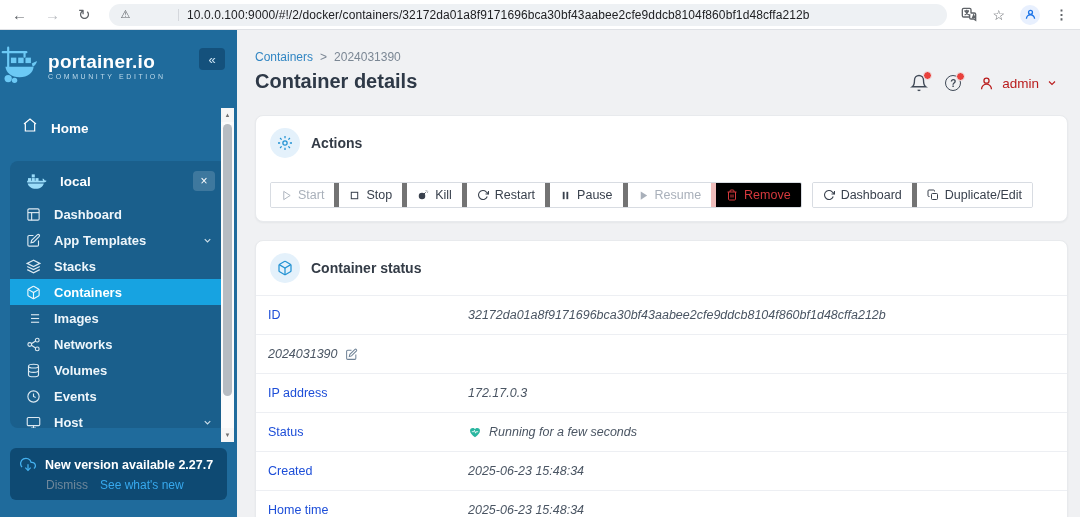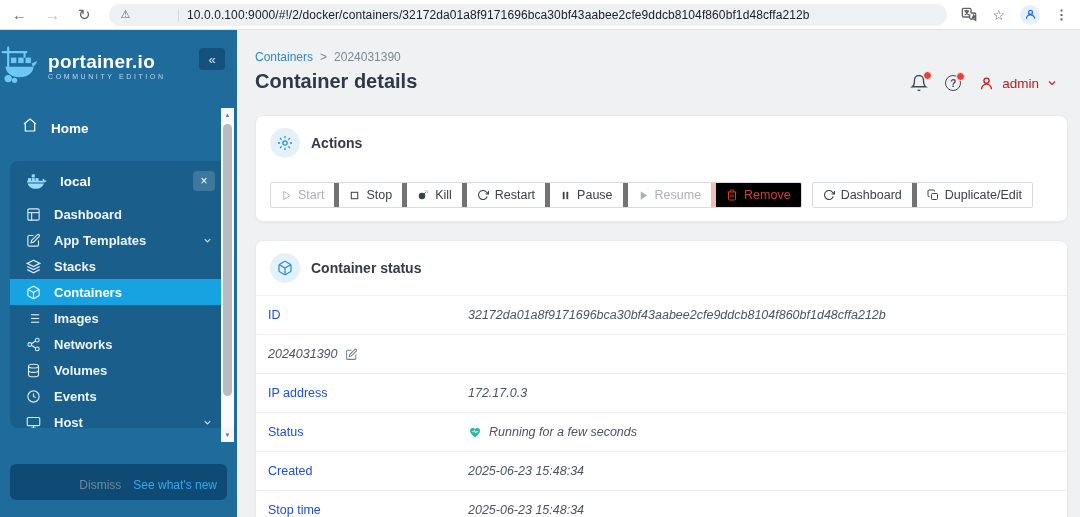--- a/index.html
+++ b/index.html
@@ -44,21 +44,21 @@
                display:flex; align-items:center; justify-content:center; font-size:12px; cursor:pointer; }
   .nav-item { height:26px; display:flex; align-items:center; padding-left:16px; gap:13px; font-size:13px;
               font-weight:600; color:#eef6fb; cursor:pointer; }
   .nav-item .ic { display:flex; opacity:.92; }
   .nav-item.active { background:#17a3e1; color:#fff; }
   .nav-chev { margin-left:auto; margin-right:14px; display:flex; opacity:.85; }
 
   .update-box { position:absolute; left:10px; right:10px; bottom:17px; background:#0e4a73; border-radius:6px;
                 padding:9px 10px 8px; }
   .up-row1 { display:flex; align-items:center; gap:9px; font-size:12.5px; font-weight:700; color:#fff; }
-  .up-row2 { margin:5px 0 0 26px; font-size:12px; display:flex; gap:12px;justify-content:flex-end; }
+  .up-row2 { margin:5px 0 0 26px; font-size:12px; display:flex; gap:12px; }
   .dismiss { color:#70889b; cursor:pointer; }
   .whatsnew { color:#37a9ee; cursor:pointer; }
 
   .side-scrollbar { position:absolute; left:221px; top:78px; width:13px; height:334px; background:#fbfbfb; }
   .sb-arrow { position:absolute; left:0; width:13px; height:14px; display:flex; align-items:center;
               justify-content:center; font-size:6px; color:#707070; background:#f6f6f6; cursor:pointer; }
   .sb-up { top:0; } .sb-down { bottom:0; }
   .sb-thumb { position:absolute; left:2px; top:16px; width:9px; height:272px; background:#b7bcc2; border-radius:5px; cursor:pointer; }
 
   
@@ -288,20 +288,30 @@
       </div>
     </div>
 
     <div class="side-scrollbar">
       <span class="sb-arrow sb-up">▲</span>
       <span class="sb-thumb"></span>
       <span class="sb-arrow sb-down">▼</span>
     </div>
 
     <div class="update-box">
+      <div class="up-row1">
+        <span style="color:#45b1ef;display:flex;">
+          <svg width="16" height="16" viewBox="0 0 24 24" fill="none" stroke="currentColor" stroke-width="1.9">
+              <polyline points="8 16 12 20 16 16"></polyline>
+              <line x1="12" y1="11" x2="12" y2="20"></line>
+              <path d="M20.9 17.1A5 5 0 0 0 18 8h-1.3A8 8 0 1 0 3 15.3"></path>
+            </svg>
+        </span>
+        <span>New version available 2.27.7</span>
+      </div>
       <div class="up-row2">
         <span class="dismiss">Dismiss</span>
         <span class="whatsnew">See what's new</span>
       </div>
     </div>
   </div>
 
   <div class="main">
     <div class="breadcrumb">
       <a>Containers</a>
@@ -483,21 +493,21 @@
             <span>Running for a few seconds</span>
           </div>
         </div>
         <div class="row">
           <div class="row-label">Created</div>
           <div class="row-value">
               <span>2025-06-23 15:48:34</span>
             </div>
         </div>
         <div class="row">
-          <div class="row-label">Stop time</div>
+          <div class="row-label">Home time</div>
           <div class="row-value">
               <span>2025-06-23 15:48:34</span>
             </div>
         </div>
       </div>
     </section>
   </div>
 </div>
 
 </body></html>

